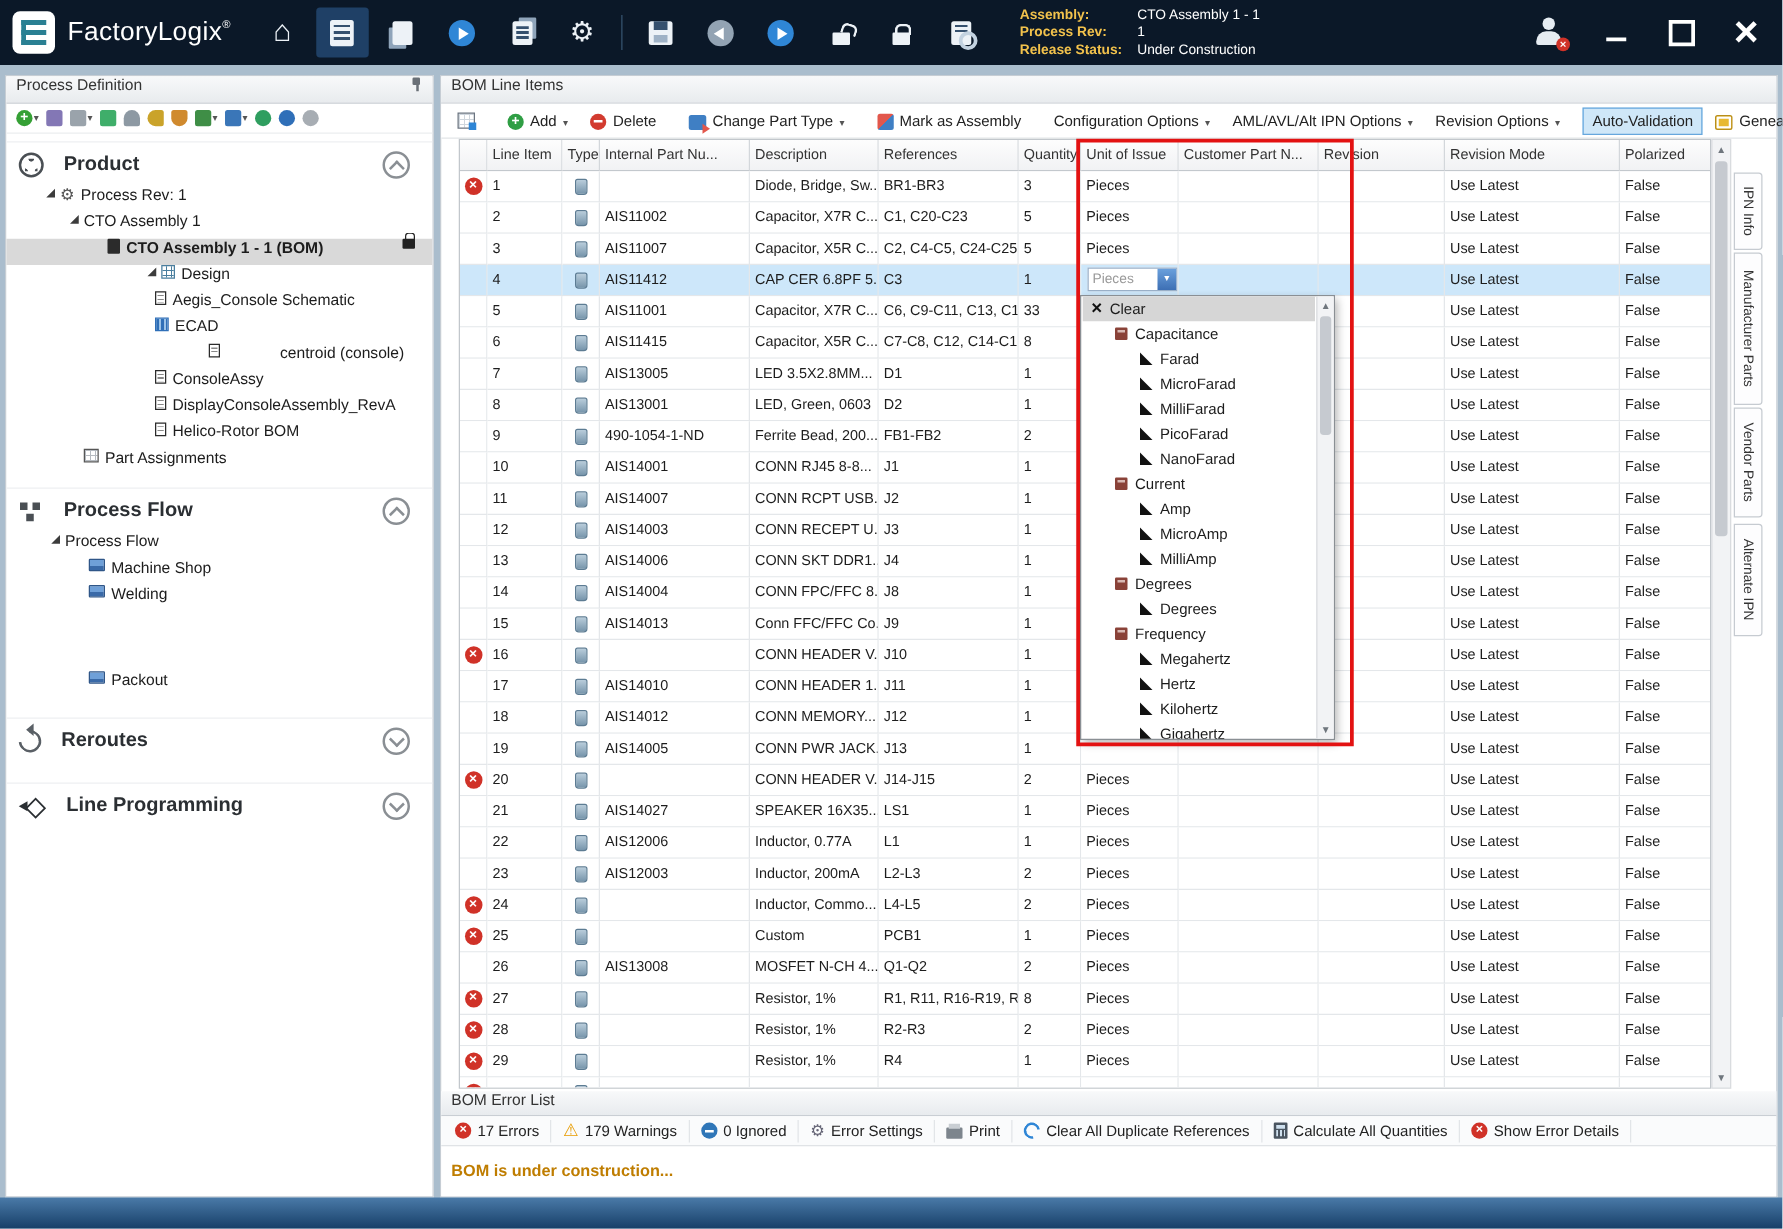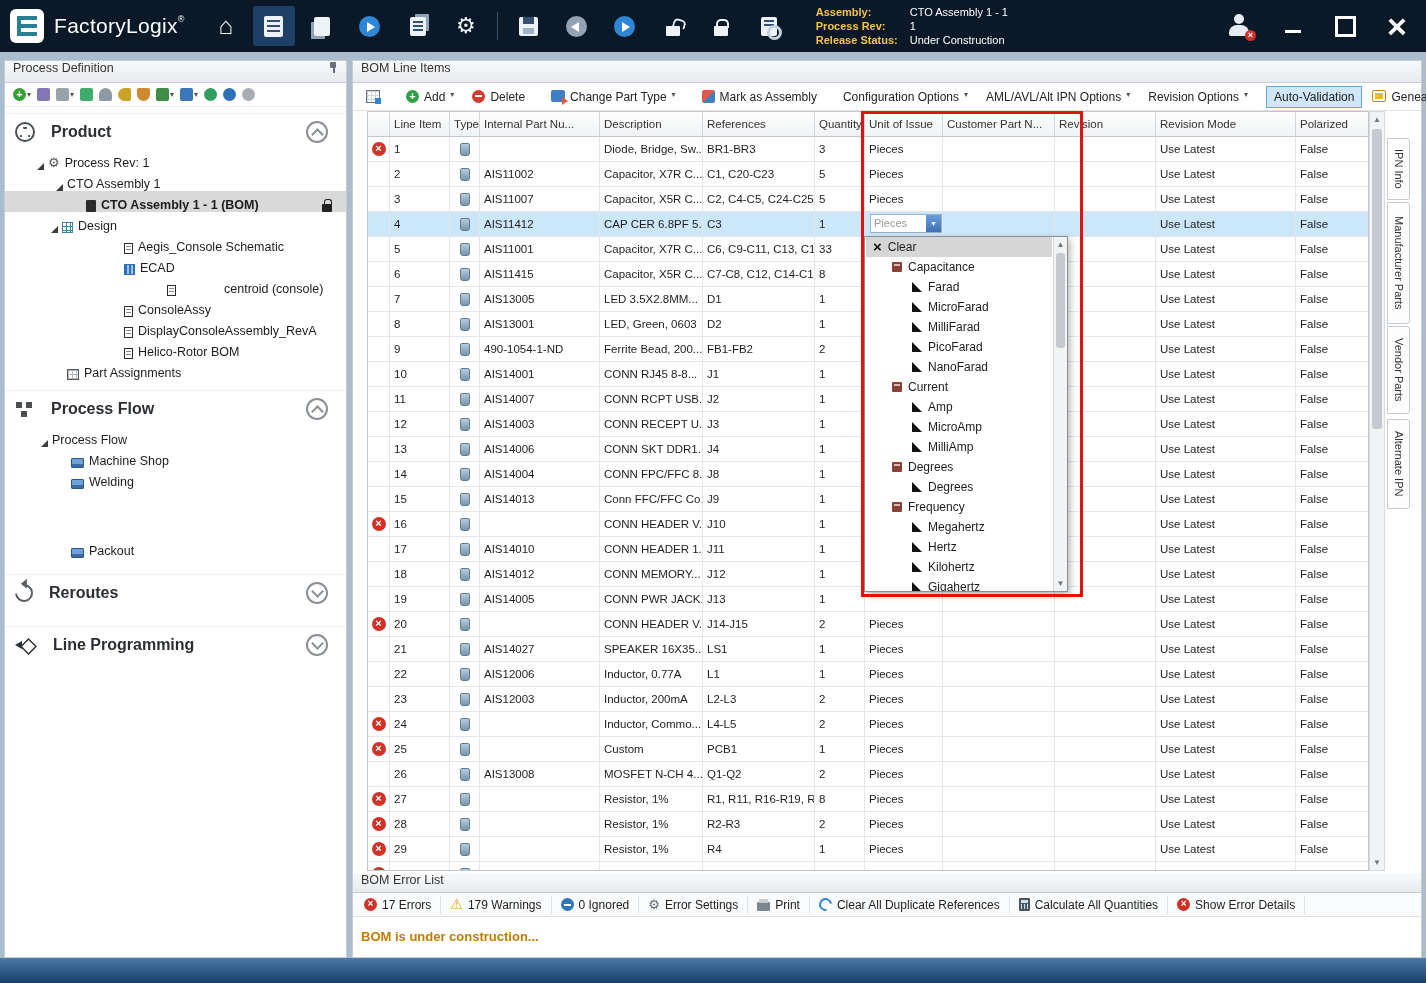--- a/index.html
+++ b/index.html
@@ -93,21 +93,21 @@
   .sec-flow{width:20px;height:18px}
   .sec-flow::before{content:"";position:absolute;left:1px;top:2px;width:6px;height:6px;background:#4a4f54;box-shadow:10px 0 #4a4f54,5px 9px #4a4f54}
   .sec-reroutes{width:18px;height:18px;border:2.5px solid #5a6066;border-radius:50%;border-left-color:transparent;transform:rotate(40deg)}
   .sec-reroutes::after{content:"";position:absolute;left:-4px;top:-3px;border-top:6px solid #5a6066;border-left:5px solid transparent;border-right:5px solid transparent;transform:rotate(50deg)}
   .sec-lineprog{width:22px;height:14px}
   .sec-lineprog::before{content:"";position:absolute;left:0;top:3px;border-right:7px solid #2b2f33;border-top:4px solid transparent;border-bottom:4px solid transparent}
   .sec-lineprog::after{content:"";position:absolute;right:0;top:0;width:13px;height:13px;border:2px solid #2b2f33;transform:rotate(45deg) scale(.7)}
   .circ{margin-left:auto;margin-right:8px;width:22px;height:22px;border:2px solid #8a8f94;border-radius:50%;position:relative;flex:none}
   .circ.up::before{content:"";position:absolute;left:5px;top:7px;width:7px;height:7px;border-left:2px solid #8a8f94;border-top:2px solid #8a8f94;transform:rotate(45deg)}
   .circ.dn::before{content:"";position:absolute;left:5px;top:3px;width:7px;height:7px;border-left:2px solid #8a8f94;border-top:2px solid #8a8f94;transform:rotate(225deg)}
-  .trow2{display:flex;align-items:flex-end;height:21px;font-size:12.5px;color:#1c1c1c;white-space:nowrap}
+  .trow2{display:flex;align-items:flex-start;height:21px;font-size:12.5px;color:#1c1c1c;white-space:nowrap}
   .trow2.tsel{background:#d9d9d9}
   .tsel .tlab{font-weight:bold}
   .texp{width:9px;height:9px;margin-right:4px;flex:none;position:relative}
   .texp.open::before{content:"";position:absolute;right:0;bottom:0;border-right:7px solid #3c3c3c;border-top:7px solid transparent}
   .texp.leaf{visibility:hidden}
   .tico{flex:none;margin-right:5px;display:inline-block;position:relative}
   .ti-process-gear::before{content:"⚙";font-size:13px;color:#555;line-height:14px}
   .ti-bom-doc{width:10px;height:12px;background:#2b2b2b;border-radius:1px}
   .ti-design{width:11px;height:11px;border:1px solid #4a7e9e;background:linear-gradient(90deg,transparent 0 3px,#4a7e9e 3px 4px,transparent 4px 7px,#4a7e9e 7px 8px,transparent 8px),linear-gradient(180deg,transparent 0 3px,#4a7e9e 3px 4px,transparent 4px 7px,#4a7e9e 7px 8px,transparent 8px)}
   .ti-ecad{width:11px;height:11px;border:1px solid #2f6fb8;background:repeating-linear-gradient(90deg,#2f6fb8 0 2px,#9cc3e8 2px 4px)}
@@ -115,21 +115,21 @@
   .ti-doc::before{content:"";position:absolute;left:1px;top:2px;right:1px;height:6px;background:repeating-linear-gradient(180deg,#888 0 1px,transparent 1px 3px)}
   .ti-assignments{width:12px;height:11px;border:1px solid #555;background:repeating-linear-gradient(180deg,#b5bac0 0 1px,transparent 1px 4px),repeating-linear-gradient(90deg,#b5bac0 0 1px,transparent 1px 4px)}
   .ti-station{width:13px;height:10px;background:linear-gradient(180deg,#6fa0d8 0 60%,#3a6aa8 60%);border:1px solid #2f5688;border-radius:1px}
   .locki{width:10px;height:8px;background:#222;border-radius:1px;position:relative;flex:none}
   .locki::before{content:"";position:absolute;left:2px;top:-5px;width:6px;height:5px;border:1.5px solid #222;border-bottom:none;border-radius:3px 3px 0 0}
 
   
   .main-panel{position:absolute;left:348px;top:8px;right:0;bottom:0;background:#fff;border:1px solid #c6cdd4}
   .main-panel>.panel-title{position:absolute;left:0;right:0;top:0}
   .bom-toolbar{position:absolute;top:22px;left:0;right:0;height:28px;display:flex;align-items:center;padding:0 5px;gap:2px;border-bottom:1px solid #e2e5e8;background:#fff}
-  .mtb{display:flex;align-items:flex-start;gap:5px;padding:3px 7px;font-size:12px;color:#222;background:transparent;border:1px solid transparent;font-family:"Liberation Sans",sans-serif;white-space:nowrap}
+  .mtb{display:flex;align-items:flex-end;gap:5px;padding:3px 7px;font-size:12px;color:#222;background:transparent;border:1px solid transparent;font-family:"Liberation Sans",sans-serif;white-space:nowrap}
   .mtb.active{background:#cfe7f8;border-color:#66a7dd}
   .mtsep{width:1px;height:20px;background:#d8dbde;margin:0 3px}
   .mico{display:inline-block;position:relative;flex:none}
   .mi-layout{width:14px;height:13px;border:1px solid #6b7480;background:repeating-linear-gradient(180deg,#cfd6dd 0 1px,transparent 1px 4px),repeating-linear-gradient(90deg,#cfd6dd 0 1px,transparent 1px 4px)}
   .mi-layout::after{content:"";position:absolute;right:-2px;bottom:-2px;width:6px;height:6px;background:#2f86d6}
   .mi-add{width:13px;height:13px;border-radius:50%;background:#2f9e44}
   .mi-add::before{content:"+";position:absolute;left:0;right:0;color:#fff;font-weight:bold;font-size:11px;line-height:13px;text-align:center}
   .mi-delete{width:13px;height:13px;border-radius:50%;background:#d23b2f}
   .mi-delete::before{content:"";position:absolute;left:3px;top:5.5px;width:7px;height:2px;background:#fff}
   .mi-change-part{width:14px;height:12px;background:#3f7fc4;border-radius:2px}
@@ -345,21 +345,21 @@
           <div class="trow2" style="padding-left: 49px;">
             <span class="texp open"></span>
             <span class="tlab">CTO Assembly 1</span>
           </div>
           <div class="trow2 tsel" style="padding-left: 68px;">
             <span class="texp leaf"></span>
             <span class="tico ti-bom-doc"></span>
             <span class="tlab">CTO Assembly 1 - 1 (BOM)</span>
             <span class="locki" style="margin-left: auto; margin-right: 14px;"></span>
           </div>
-          <div class="trow2" style="padding-left: 44px;">
+          <div class="trow2" style="padding-left: 111px;">
             <span class="texp open"></span>
             <span class="tico ti-design"></span>
             <span class="tlab">Design</span>
           </div>
           <div class="trow2" style="padding-left: 106px;">
             <span class="texp leaf"></span>
             <span class="tico ti-doc"></span>
             <span class="tlab">Aegis_Console Schematic</span>
           </div>
           <div class="trow2" style="padding-left: 106px;">

